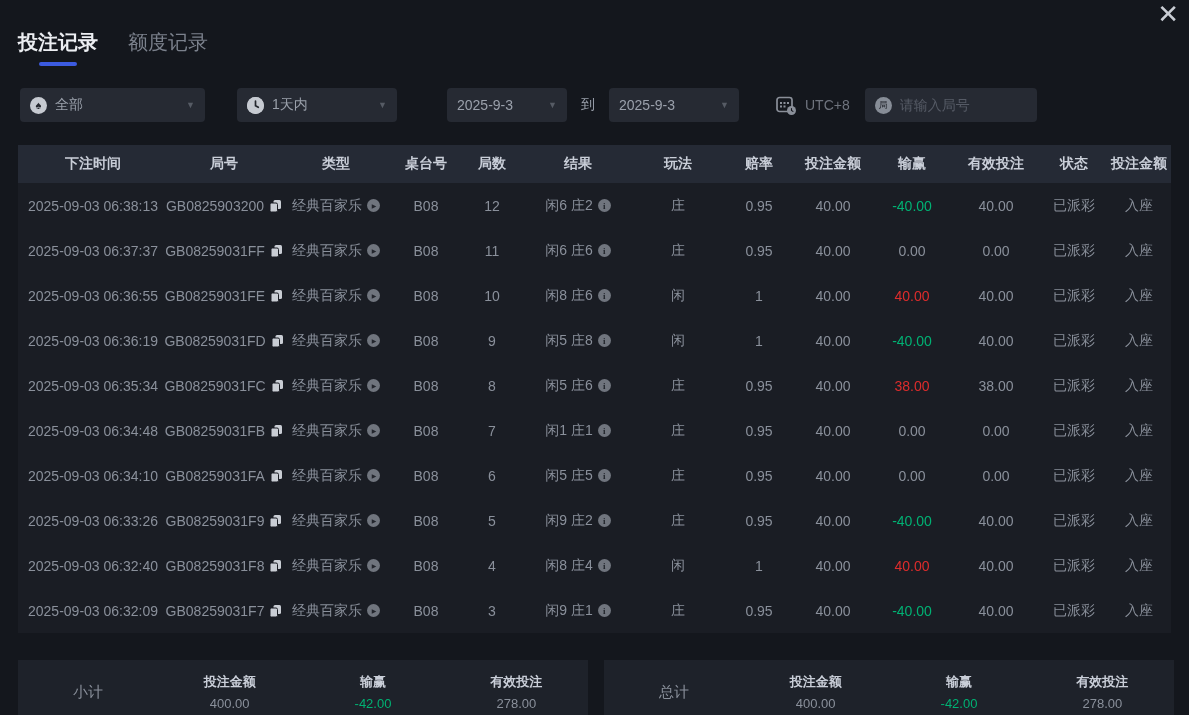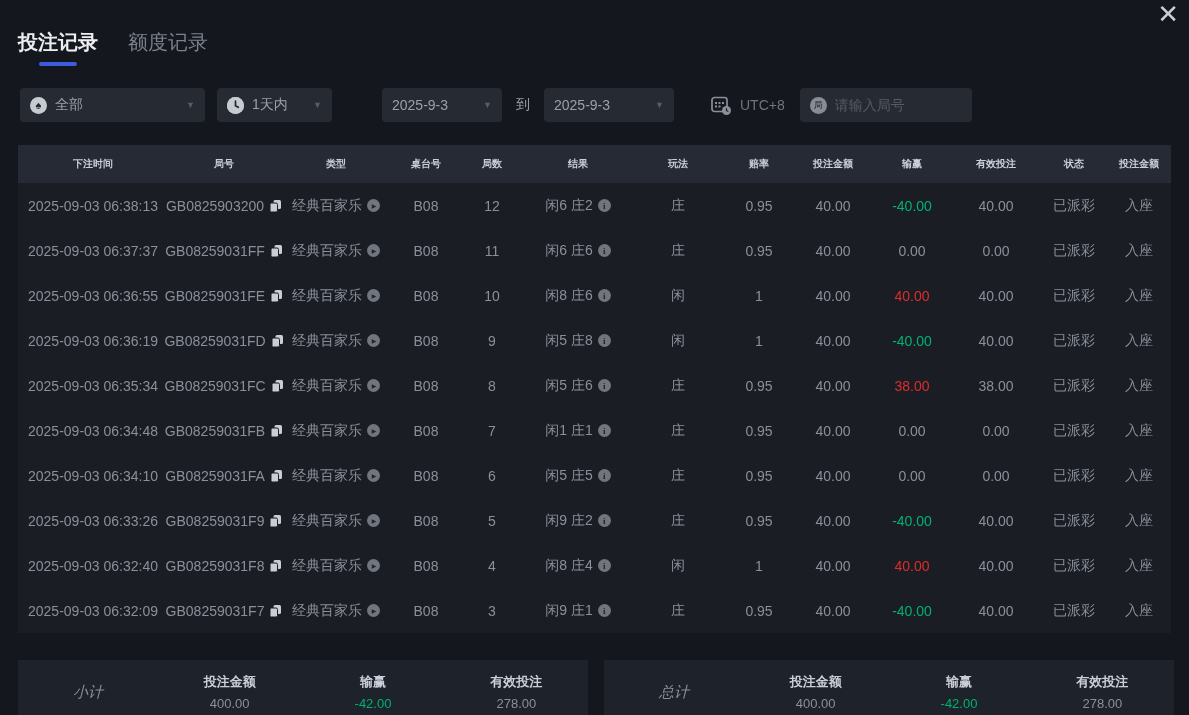--- a/index.html
+++ b/index.html
@@ -27,21 +27,21 @@
     background:#262a33; border-radius:4px; height:34px; display:flex; align-items:center;
     padding:0 10px; font-size:14px; color:#9aa0ab; cursor:pointer; position:relative;
   }
   .select .chev { margin-left:auto; font-size:9px; color:#565b65; }
   .circle-icon {
     width:17px; height:17px; border-radius:50%; background:#c6cad1; color:#23262d;
     display:inline-flex; align-items:center; justify-content:center; margin-right:8px; flex:none;
     font-size:11px; line-height:1;
   }
   .sel-game { width:185px; }
-  .sel-time { width:115px; margin-left:12px;justify-content:flex-end; }
+  .sel-time { width:160px; margin-left:32px;justify-content:flex-end; }
   .sel-date1 { width:120px; margin-left:50px; }
   .sel-date2 { width:130px; margin-left:14px; }
   .to-label { margin-left:14px; font-size:14px; color:#9aa0ab; }
   .tz-group { display:flex; align-items:center; margin-left:36px; color:#6f747e; font-size:14px; }
   .tz-group svg { margin-right:8px; }
   .round-input { width:172px; margin-left:15px; cursor:text; }
   .round-input .circle-icon { background:#878d97; font-size:9px; }
   .round-input input {
     background:transparent; border:none; outline:none; width:110px;
     font-size:14px; color:#9aa0ab; font-family:inherit;
@@ -51,42 +51,42 @@
     margin-left:16px; width:137px; height:34px; border:none; border-radius:6px;
     background:#4a67d6; color:#fff; font-size:16px; cursor:pointer; font-family:inherit;
   }
   
   :root { --cols:150px 112px 112px 68px 64px 108px 92px 70px 78px 80px 88px 68px 62px; }
   .table-wrap { margin:23px 18px 0 18px; width:1153px; }
   .thead-row {
     display:grid; grid-template-columns:var(--cols); align-items:center;
     height:38px; background:#252a35;
   }
-  .th { text-align:center; font-size:10px; font-weight:bold; color:#c9ced8; white-space:nowrap; }
+  .th { text-align:center; font-size:14px; font-weight:bold; color:#c9ced8; white-space:nowrap; }
   .tbody { background:#1a1d24; }
   .tr { display:grid; grid-template-columns:var(--cols); align-items:center; height:45px; }
   .td {
     display:flex; align-items:center; justify-content:center; gap:5px;
     font-size:14px; color:#8a909b; white-space:nowrap;
   }
   .td.pos { color:#dd2c2c; }
   .td.neg { color:#00b173; }
   .badge-circle {
     width:13px; height:13px; border-radius:50%; background:#70757e; color:#22252c;
     display:inline-flex; align-items:center; justify-content:center; flex:none; cursor:pointer;
   }
   .badge-circle.play { font-size:6px; padding-left:1px; }
   .badge-circle.info { font-size:9px; font-weight:bold; font-family:"Liberation Serif",serif; }
   .copy-ic { cursor:pointer; flex:none; }
   
   .summaries { display:flex; margin:27px 0 0 18px; gap:16px; }
   .panel {
     width:570px; height:64px; background:#1e222a; display:flex; align-items:center;
   }
-  .panel-label { flex:0 0 140px; text-align:center; font-size:15px; color:#8a909b;font-style:italic; }
+  .panel-label { flex:0 0 140px; text-align:center; font-size:15px; color:#8a909b; }
   .sum-group { flex:1; text-align:center; }
   .sum-title { font-size:13px; font-weight:bold; color:#c9ced8; margin-bottom:5px; }
   .sum-val { font-size:13px; color:#8a909b; }
   .sum-val.neg { color:#00b173; }
 </style>
 </head>
 <body>
 
 <div class="close-x">✕</div>
 

